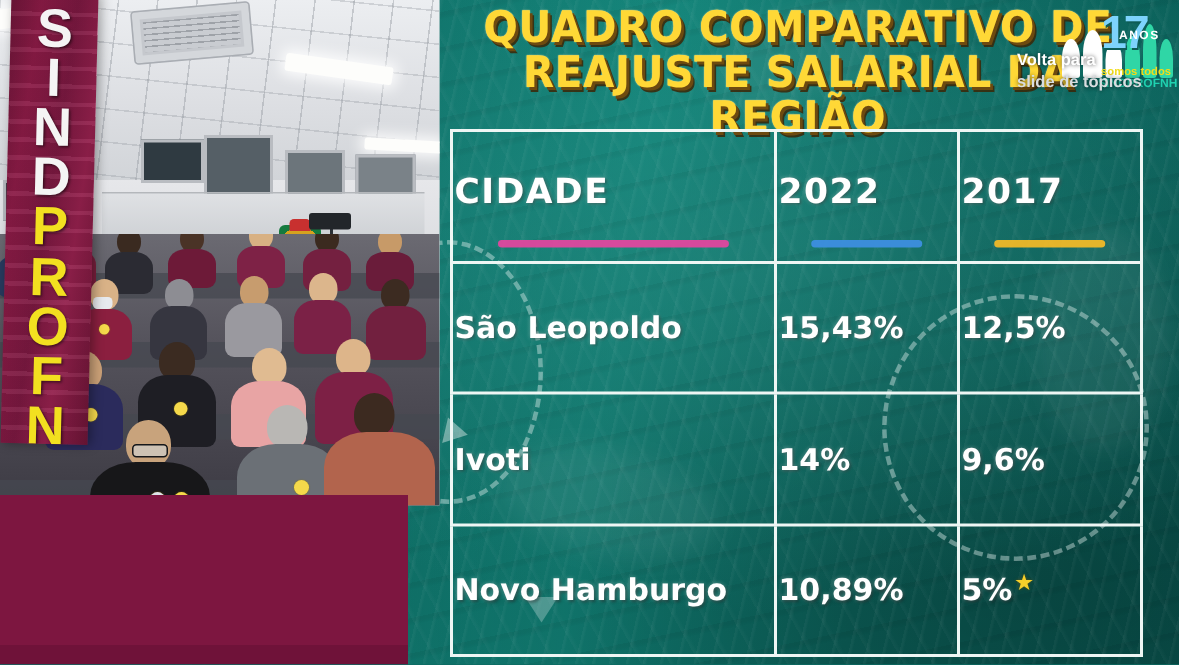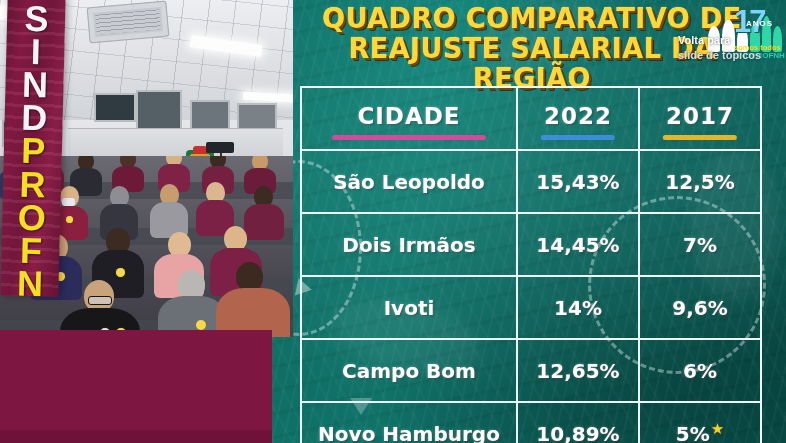--- a/index.html
+++ b/index.html
@@ -164,21 +164,21 @@
   .overlay-hint .l2x{color:#d9dde0;}
 
   
   .tbl{
     position:absolute;left:300px;top:86px;width:460px;height:352px;
     border:2px solid #eef6f4;border-collapse:collapse;
     table-layout:fixed;
   }
   .tbl td{
     border:2px solid #eef6f4;
-    text-align:center;vertical-align:middle;
+    vertical-align:middle;
     color:#ffffff;
     font-family:"DejaVu Sans", sans-serif;
     font-weight:bold;
     text-shadow:0 0 3px rgba(255,255,255,.35), 1px 1px 2px rgba(0,0,0,.45);
   }
   .col-city{width:216px;}
   .col-y{width:122px;}
   .hdr td{height:54px;font-size:23px;letter-spacing:1px;padding-bottom:6px;position:relative;}
   .hdr .ul{
     position:absolute;left:50%;transform:translateX(-50%);bottom:9px;
@@ -338,33 +338,23 @@
           <td><span>CIDADE</span><span class="ul city" style="background: rgb(224, 71, 159);"></span></td>
           <td><span>2022</span><span class="ul" style="background: rgb(61, 143, 224);"></span></td>
           <td><span>2017</span><span class="ul" style="background: rgb(240, 185, 40);"></span></td>
         </tr>
         <tr class="row">
           <td class="city">São Leopoldo</td>
           <td>15,43%</td>
           <td>12,5%</td>
         </tr>
         <tr class="row">
-          <td class="city">Dois Irmãos</td>
-          <td>14,45%</td>
-          <td>7%</td>
-        </tr>
-        <tr class="row">
           <td class="city">Ivoti</td>
           <td>14%</td>
           <td>9,6%</td>
-        </tr>
-        <tr class="row">
-          <td class="city">Campo Bom</td>
-          <td>12,65%</td>
-          <td>6%</td>
         </tr>
         <tr class="row">
           <td class="city">Novo Hamburgo</td>
           <td>10,89%</td>
           <td>5%<span class="star">★</span></td>
         </tr>
       </tbody>
   </table>
 
 </div>

